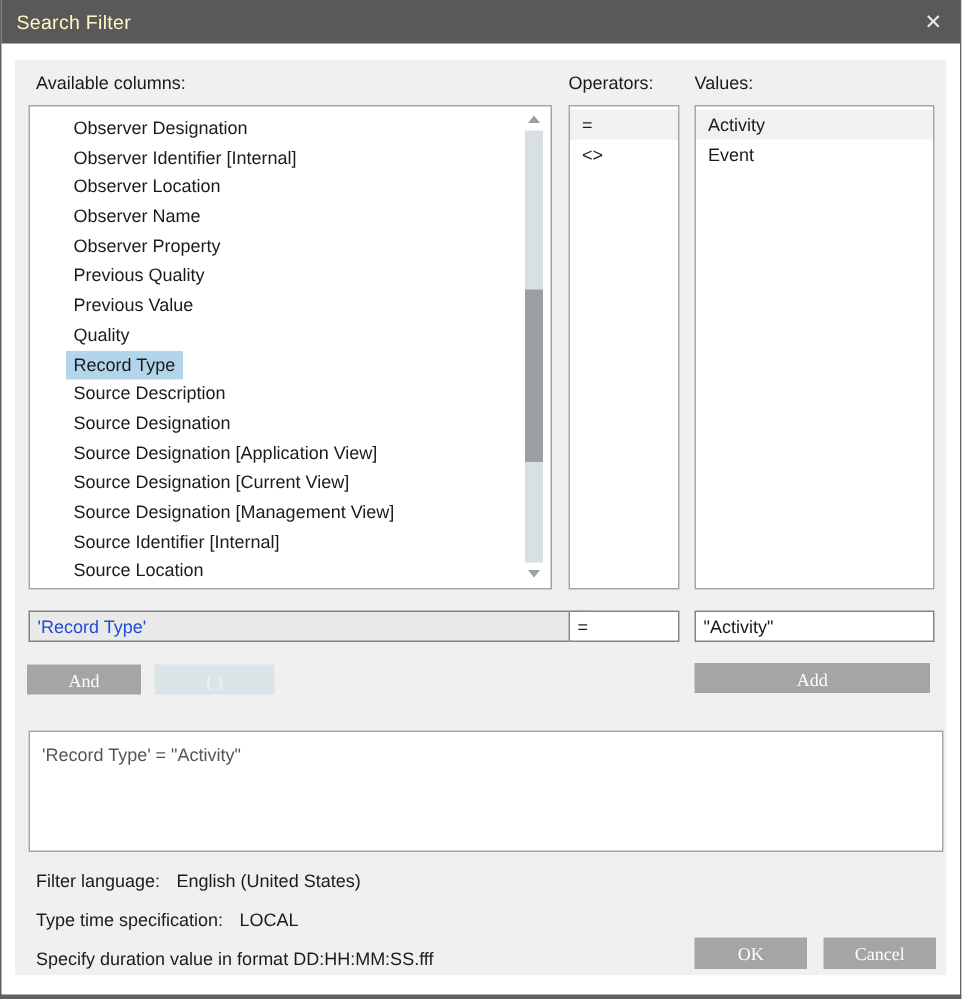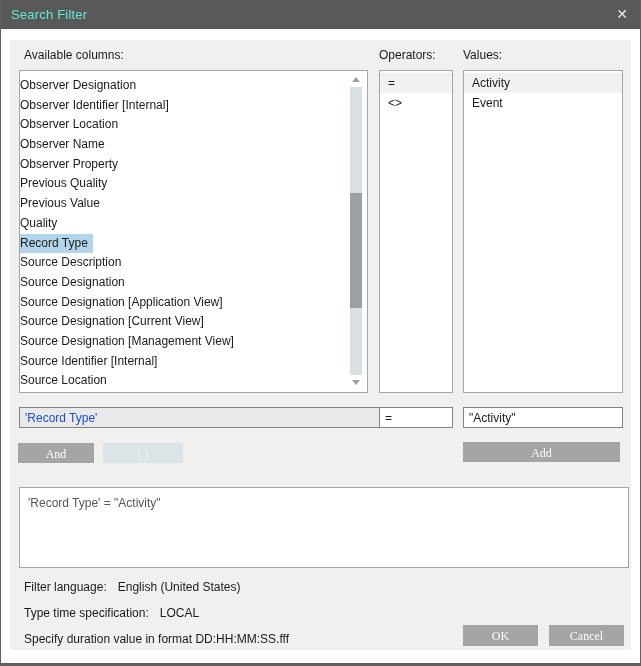--- a/index.html
+++ b/index.html
@@ -5,21 +5,21 @@
   html,body{margin:0;padding:0;background:#ffffff;font-family:"Liberation Sans",sans-serif;}
   .window{
     position:relative;width:641px;height:666px;box-sizing:border-box;
     background:#ffffff;border-left:1px solid #616161;border-right:1px solid #616161;
     border-bottom:3px solid #616161;overflow:hidden;
   }
   .titlebar{
     position:absolute;left:-1px;top:0;width:641px;height:29px;background:#595959;
   }
   .titlebar .title{
-    position:absolute;left:11px;top:7px;font-size:13px;color:#5eead4;letter-spacing:0.2px;
+    position:absolute;left:11px;top:7px;font-size:13px;color:#fef9c3;letter-spacing:0.2px;
   }
   .titlebar .close{
     position:absolute;right:13px;top:6px;font-size:14px;color:#e8e8e8;cursor:default;line-height:16px;
   }
   .panel{
     position:absolute;left:9px;top:40px;width:621px;height:610px;background:#f0f0f0;
   }
   
   .lbl{position:absolute;font-size:12px;color:#1b1b1b;}
   .lbl-columns{left:23px;top:48px;}
@@ -27,21 +27,21 @@
   .lbl-values{left:462px;top:48px;}
 
   .listbox{
     position:absolute;background:#ffffff;border:1px solid #a5a5a5;box-sizing:border-box;overflow:hidden;
   }
   .col-list{left:18px;top:70px;width:349px;height:323px;padding-top:5px;}
   .op-list{left:378px;top:70px;width:74px;height:323px;padding-top:2px;}
   .val-list{left:462px;top:70px;width:160px;height:323px;padding-top:2px;}
 
   .list-item{font-size:12px;color:#1b1b1b;white-space:nowrap;}
-  .col-list .list-item{height:19.7px;line-height:19.7px;}
+  .col-list .list-item{height:19.7px;line-height:19.7px;padding-left:29px;}
   .col-list .item-text{padding:2px 5px 3px 5px;margin-left:-5px;}
   .col-list .list-item.selected .item-text{background:#b3d5eb;}
   .op-list .list-item,.val-list .list-item{height:20px;line-height:20px;padding-left:8px;}
   .op-list .list-item.selected,.val-list .list-item.selected{background:#f1f1f1;}
 
   
   .vscroll{position:absolute;right:6px;top:1px;width:12px;height:319px;}
   .vs-arrow{position:absolute;left:0;width:12px;height:15px;background:transparent;}
   .vs-up{top:0;}
   .vs-down{bottom:0;}

